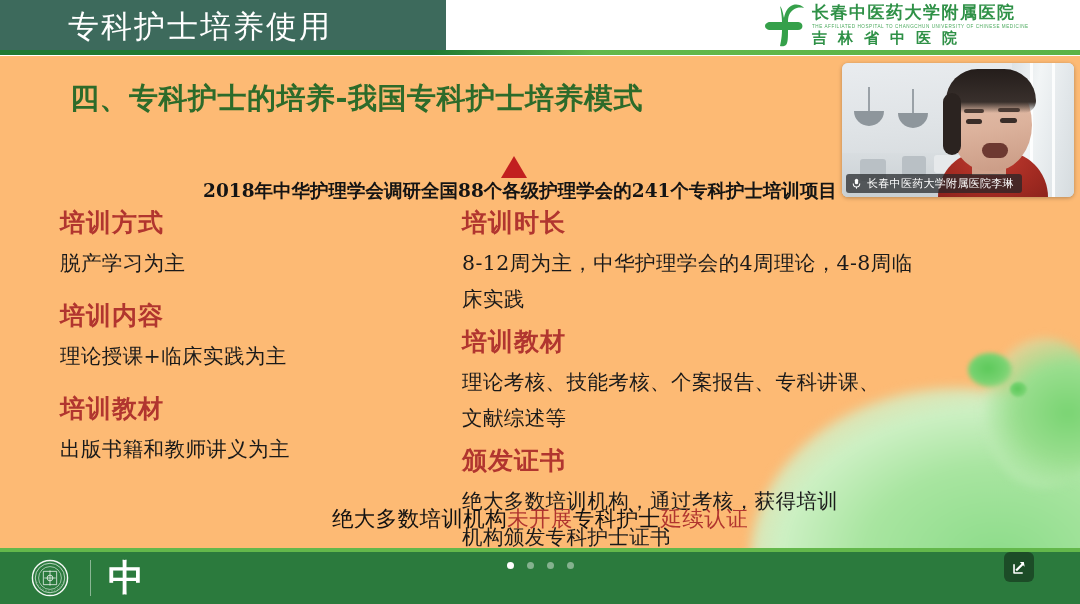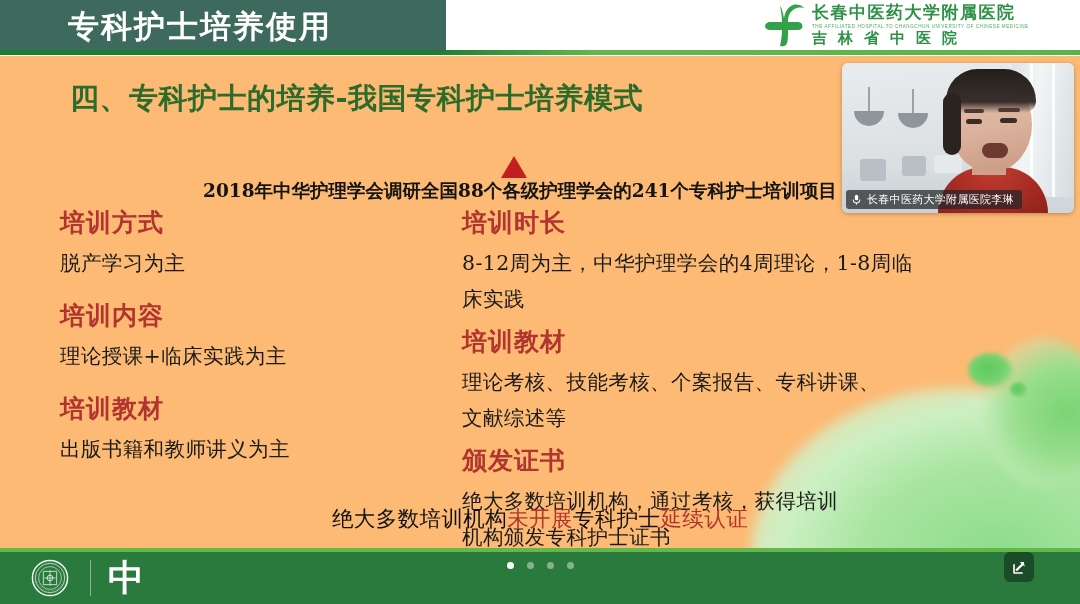--- a/index.html
+++ b/index.html
@@ -41,21 +41,21 @@
   }
   .header-title {
     position: absolute;
     left: 68px;
     top: 5px;
     width: 360px;
     height: 42px;
     line-height: 42px;
     color: #ffffff;
     font-size: 31px;
-    font-weight: bold;
+    font-weight: normal;
     letter-spacing: 2px;
     white-space: nowrap;
     font-family: "DejaVu Sans", "Liberation Sans", sans-serif;
   }
   .header-rule {
     position: absolute;
     left: 0;
     top: 50px;
     width: 1080px;
     height: 5px;
@@ -249,21 +249,21 @@
   }
   .fn-black { color: #111111; }
   .fn-red   { color: #b1352f; }
 
   
   .video-pip {
     position: absolute;
     left: 842px;
     top: 63px;
     width: 232px;
-    height: 150px;
+    height: 134px;
     border-radius: 6px;
     overflow: hidden;
     background: #cfd3d6;
     box-shadow: 0 1px 4px rgba(0,0,0,0.28);
     text-align: right;
   }
   .pip-scene { position: absolute; inset: 0; }
   .pip-wall {
     position: absolute; inset: 0;
     background: linear-gradient(175deg, #e9ecef 0%, #dfe3e6 45%, #cfd5d8 100%);
@@ -504,21 +504,21 @@
 
       <div class="head-red">培训内容</div>
       <div class="body-blk blk-l1">理论授课+临床实践为主</div>
 
       <div class="head-red">培训教材</div>
       <div class="body-blk blk-l1">出版书籍和教师讲义为主</div>
     </div>
 
     <div class="col col-right">
       <div class="head-red">培训时长</div>
-      <div class="body-blk blk-l1">8-12周为主，中华护理学会的4周理论，1-8周临</div>
+      <div class="body-blk blk-l1">8-12周为主，中华护理学会的4周理论，4-8周临</div>
       <div class="body-blk blk-l2">床实践</div>
 
       <div class="head-red">培训教材</div>
       <div class="body-blk blk-l1">理论考核、技能考核、个案报告、专科讲课、</div>
       <div class="body-blk blk-l2">文献综述等</div>
 
       <div class="head-red">颁发证书</div>
       <div class="body-blk blk-l1">绝大多数培训机构，通过考核，获得培训</div>
       <div class="body-blk blk-l2">机构颁发专科护士证书</div>
     </div>

